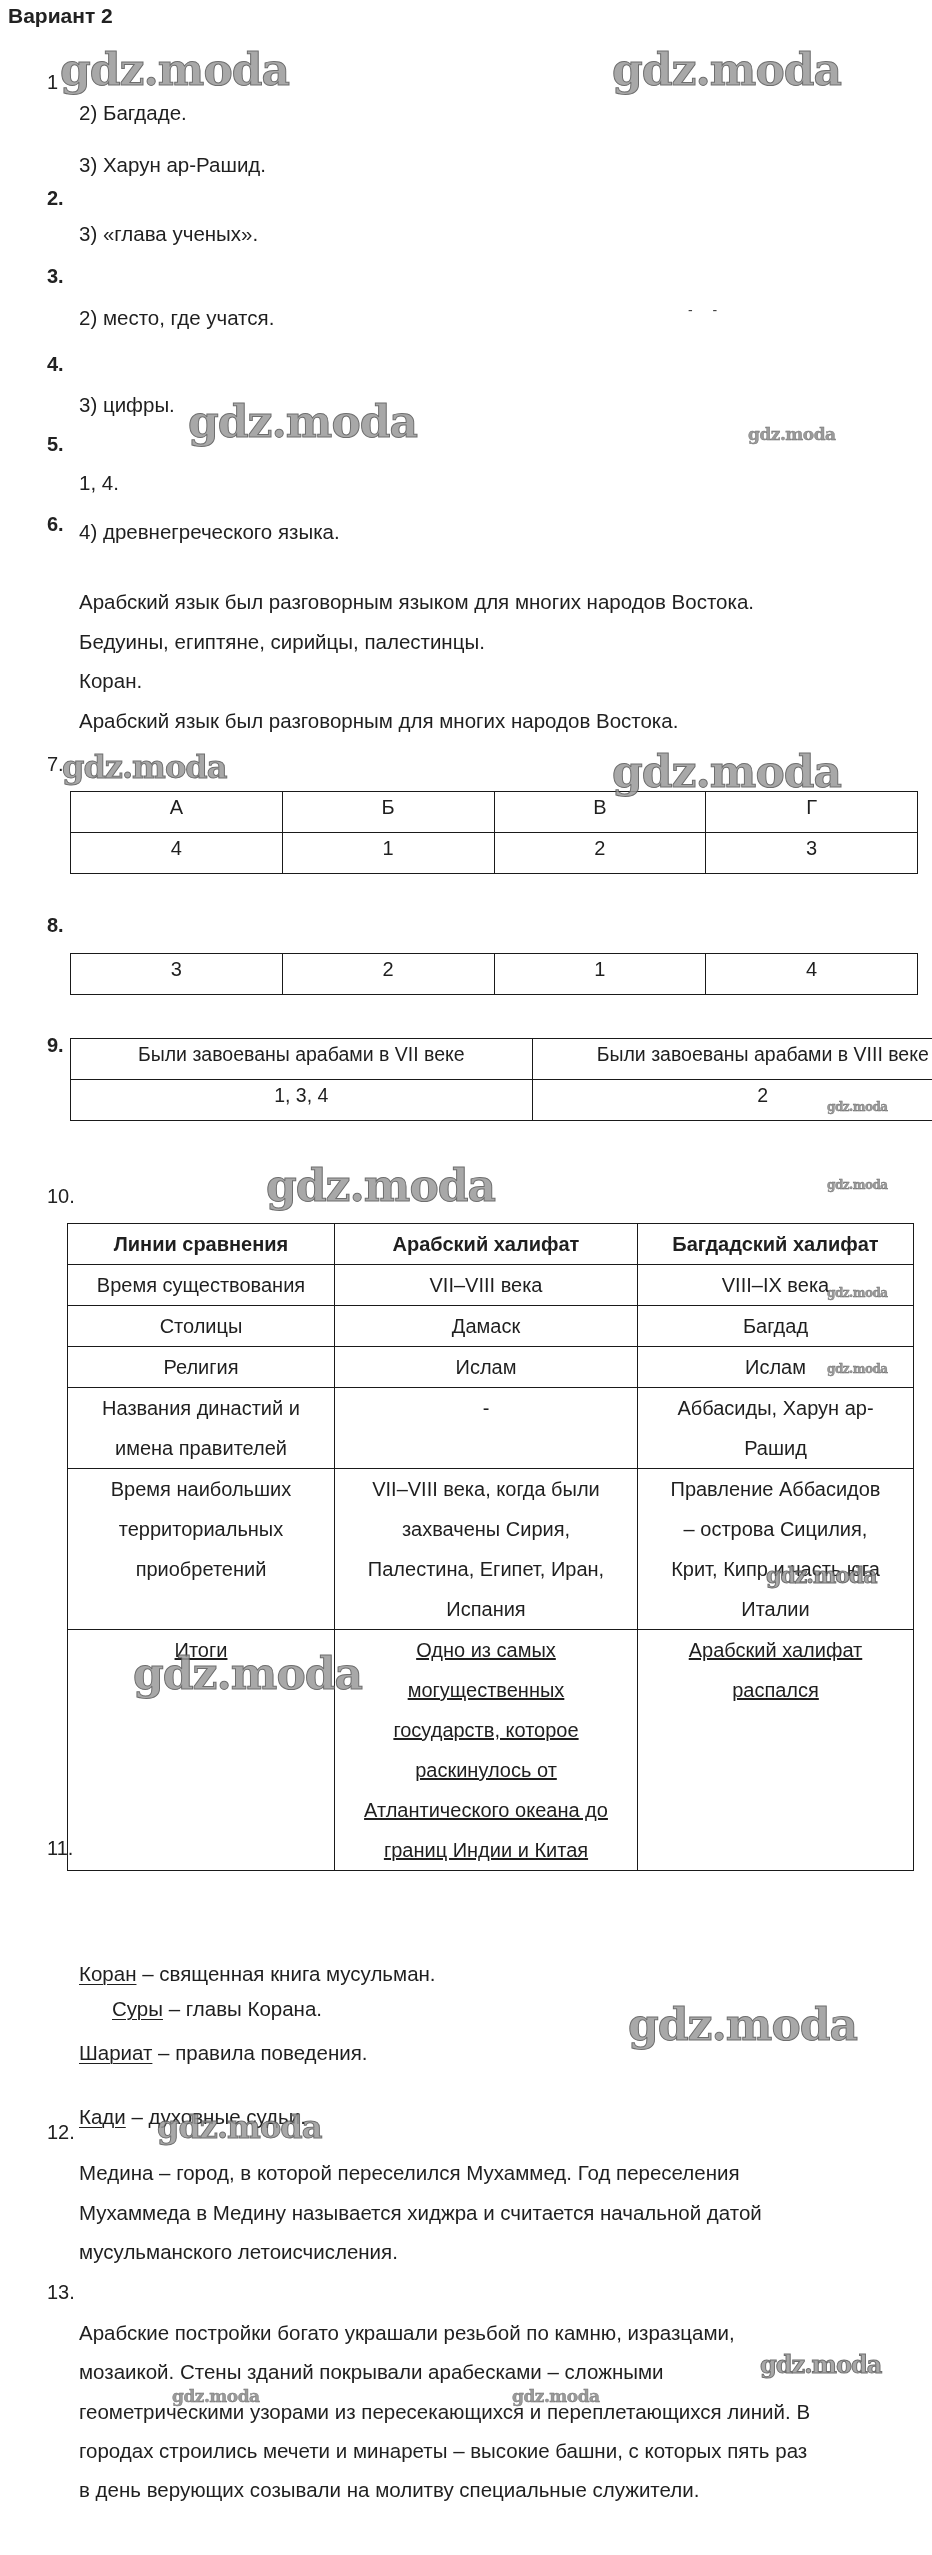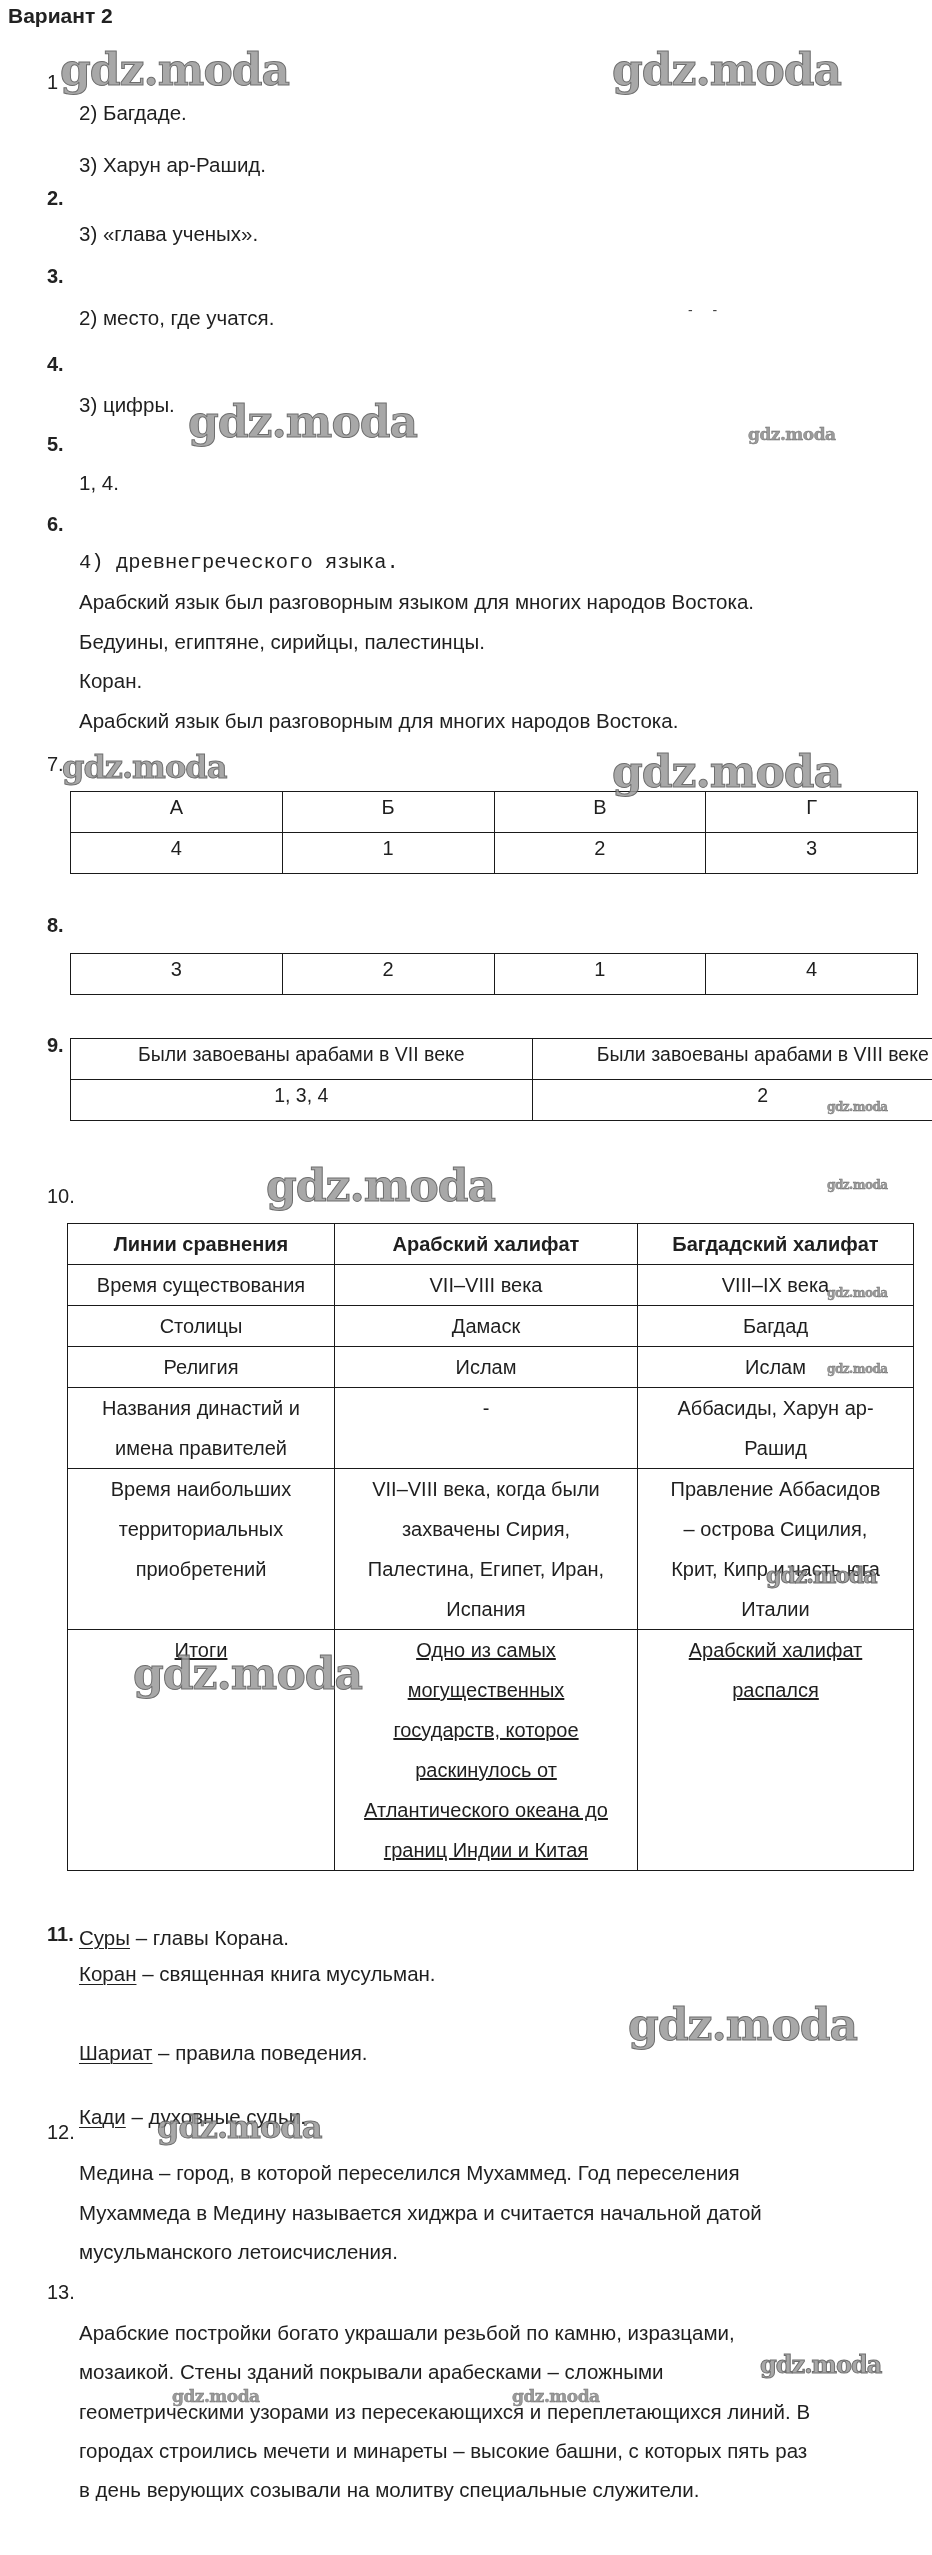--- a/index.html
+++ b/index.html
@@ -51,21 +51,21 @@
 <div class="line" style="top:306px;">2) место, где учатся.</div>
 <div class="dots">- -</div>
 
 <div class="num" style="top:352px;">4.</div>
 <div class="line" style="top:393px;">3) цифры.</div>
 
 <div class="num" style="top:432px;">5.</div>
 <div class="line" style="top:471px;">1, 4.</div>
 
 <div class="num" style="top:512px;">6.</div>
-<div class="line" style="top:551px;font-family:Liberation Mono, monospace;">4) древнегреческого языка.</div>
+<div class="line" style="top:520px;">4) древнегреческого языка.</div>
 <div class="line" style="top:590px;">Арабский язык был разговорным языком для многих народов Востока.</div>
 <div class="line" style="top:630px;">Бедуины, египтяне, сирийцы, палестинцы.</div>
 <div class="line" style="top:669px;">Коран.</div>
 <div class="line" style="top:709px;">Арабский язык был разговорным для многих народов Востока.</div>
 
 <div class="num plain" style="top:752px;">7.</div>
 <table class="grid" id="t7">
   <tbody>
       <tr>
     <td>А</td>
@@ -181,23 +181,23 @@
       <span class="cell-line">границ Индии и Китая</span>
     </td>
     <td class="r6">
       <span class="cell-line">Арабский халифат</span>
       <span class="cell-line">распался</span>
     </td>
   </tr>
 </tbody>
   </table>
 
-<div class="num plain" style="top:1922px;font-weight:bold;">11.</div>
+<div class="num plain" style="top:1836px;">11.</div>
 <div class="line" style="top:1962px;"><span class="u">Коран</span><span> – священная книга мусульман.</span></div>
-<div class="line" style="top:1926px;"><span class="u">Суры</span><span> – главы Корана.</span></div>
+<div class="line" style="top:1997px;margin-left:33px;"><span class="u">Суры</span><span> – главы Корана.</span></div>
 <div class="line" style="top:2041px;"><span class="u">Шариат</span><span> – правила поведения.</span></div>
 <div class="line" style="top:2081px;margin-top:24px;"><span class="u">Кади</span><span> – духовные судьи.</span></div>
 
 <div class="num plain" style="top:2120px;">12.</div>
 <div class="line" style="top:2161px;">Медина – город, в которой переселился Мухаммед. Год переселения</div>
 <div class="line" style="top:2201px;">Мухаммеда в Медину называется хиджра и считается начальной датой</div>
 <div class="line" style="top:2240px;">мусульманского летоисчисления.</div>
 
 <div class="num plain" style="top:2280px;">13.</div>
 <div class="line" style="top:2321px;">Арабские постройки богато украшали резьбой по камню, изразцами,</div>

